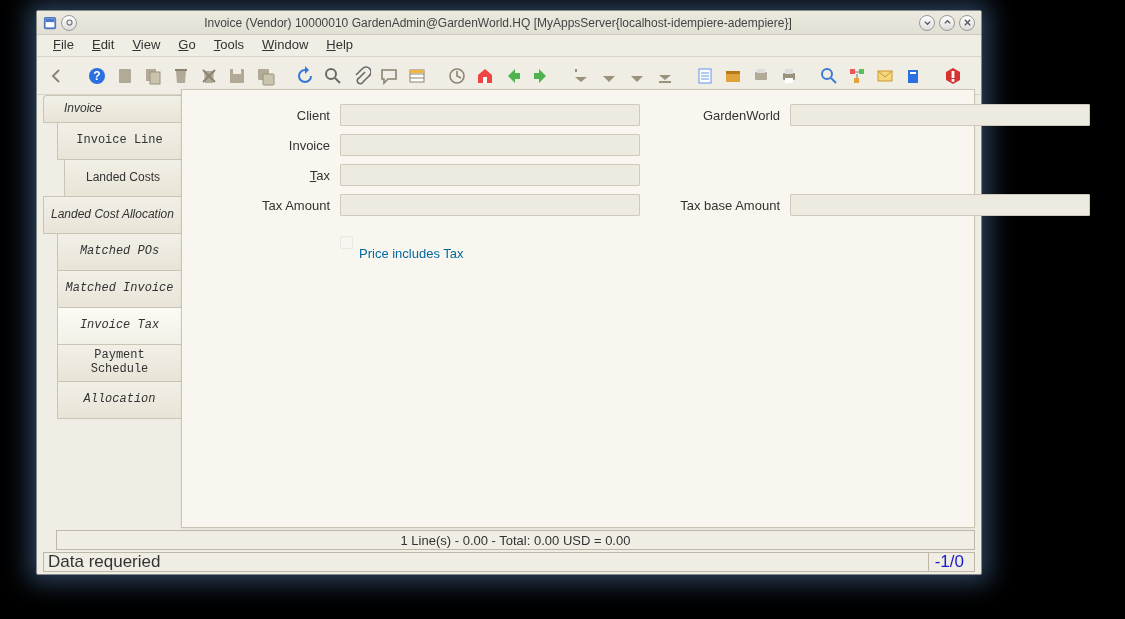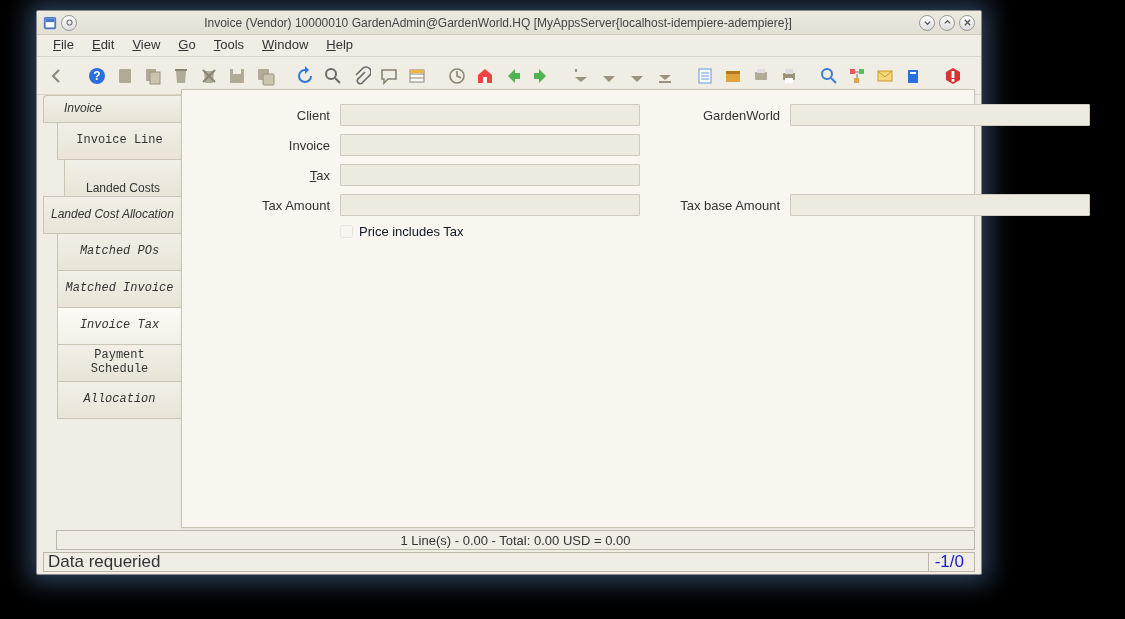--- a/index.html
+++ b/index.html
@@ -98,21 +98,21 @@
     display:flex; align-items:center; justify-content:center;
     text-align:center;
     font-size:12px;
     color:#333;
     cursor:pointer;
     margin-bottom:-1px;
     padding: 0 4px;
     line-height:1.15;
   }
   .tab.level1 { margin-left: 14px; font-family: Liberation Mono, monospace; }
-  .tab.level2 { margin-left: 21px; align-items: flex-end; }
+  .tab.level2 { margin-left: 21px; }
   .tab.selected {
     background: linear-gradient(#fbfaf4,#f3f0e6);
     font-style: italic;
   }
   .tab.toplevel {
     height: 28px;
     margin-left: 0;
     border-radius: 4px 0 0 0;
   }
   .tab.toplevel span { text-align:left; width:100%; padding-left:16px; font-style:italic; }
@@ -142,21 +142,21 @@
     border:1px solid #cfcabd;
     border-radius:1px;
     width:100%;
   }
   .checkbox-row {
     grid-column: 2 / span 3;
     display:flex; align-items:center; gap:6px;
     color:#bbb;
   }
   .checkbox-row input { opacity:0.4; }
-  .checkbox-row span { color:#0f172a; }
+  .checkbox-row span { color:#0369a1;margin-top:22px; }
   .summary-bar {
     position:absolute;
     left:19px; right:6px; bottom:24px;
     height:20px;
     border:1px solid #bcb7a8;
     background:#f0ede4;
     display:flex; align-items:center; justify-content:center;
     font-size:13px;
   }
   .status-bar {

